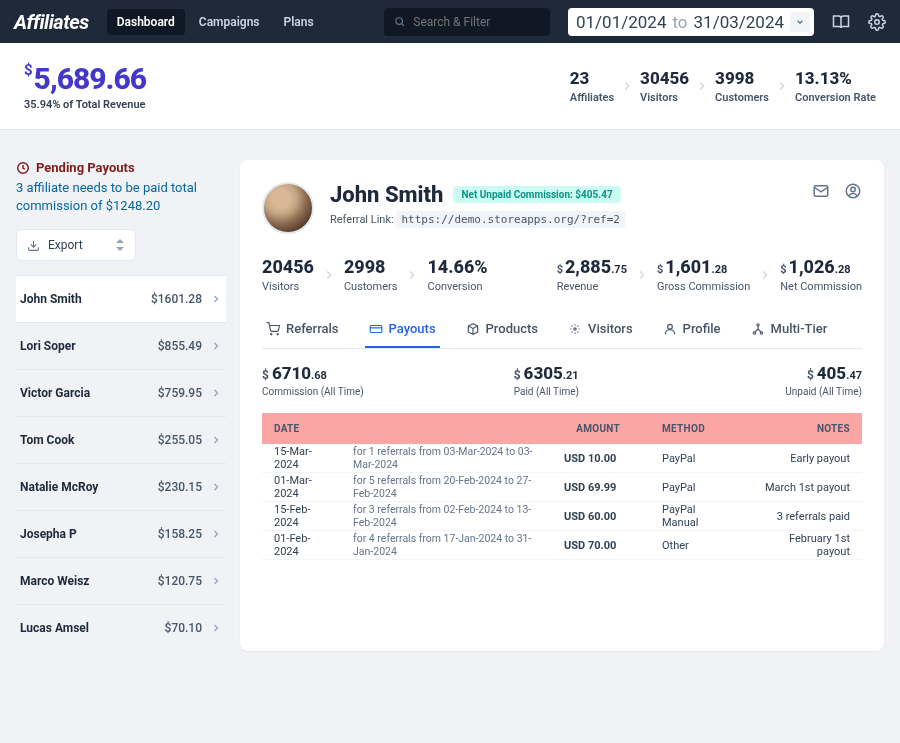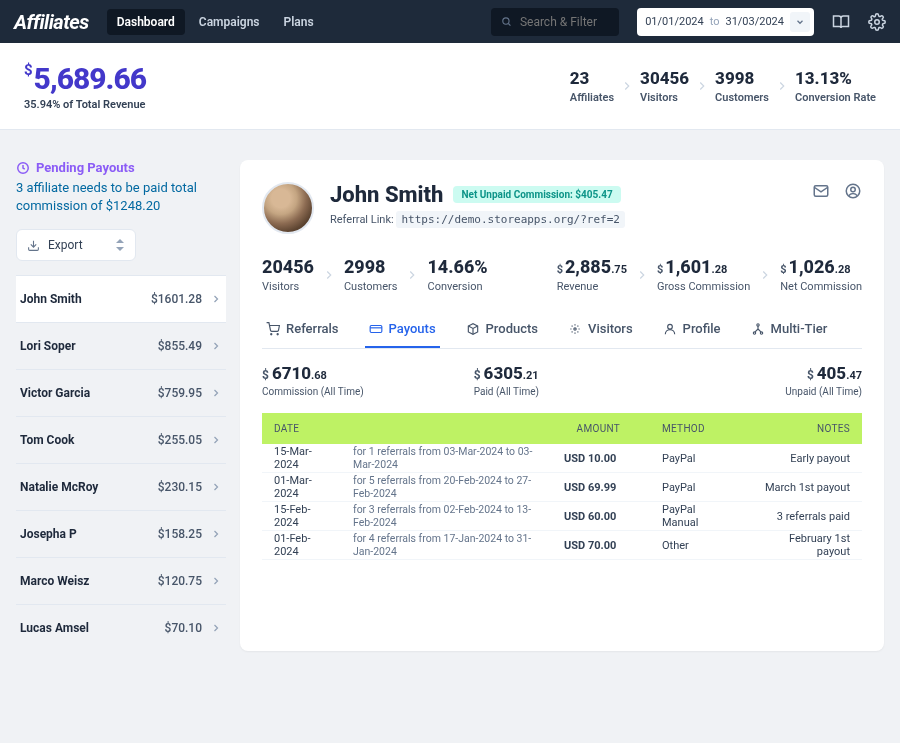--- a/index.html
+++ b/index.html
@@ -6,44 +6,44 @@
   body{background:#f0f2f5;width:900px;height:743px;overflow:hidden;font-size:13px;color:#1e293b}
   svg{display:block}
 
   
   .topnav{height:43px;background:#1e2a3a;display:flex;align-items:center;padding:0 14px;gap:18px}
   .brand{color:#fff;font-size:20px;font-weight:700;font-style:italic;letter-spacing:-.5px}
   .navtabs{display:flex;gap:4px}
   .navtab{color:#cbd5e1;font-size:12px;font-weight:600;padding:6px 10px;border-radius:4px;cursor:pointer}
   .navtab.active{background:#0f1824;color:#fff}
   .spacer{flex:1}
-  .search{display:flex;align-items:center;gap:8px;width:128px;height:28px;background:#0f1824;border-radius:4px;padding:0 10px;color:#64748b}
+  .search{display:flex;align-items:center;gap:8px;width:166px;height:28px;background:#0f1824;border-radius:4px;padding:0 10px;color:#64748b}
   .search input{background:transparent;border:none;color:#94a3b8;font-size:12px;outline:none;width:100%}
-  .daterange{display:flex;align-items:center;background:#fff;border-radius:4px;height:28px;padding:0 4px 0 8px;font-size:11px;color:#334155}
+  .daterange{display:flex;align-items:center;background:#fff;border-radius:4px;height:28px;padding:0 4px 0 8px;font-size:17px;color:#334155}
   .daterange .dr-to{color:#94a3b8;margin:0 6px}
   .dr-chev{background:#f1f5f9;width:20px;height:20px;display:flex;align-items:center;justify-content:center;border-radius:3px;margin-left:6px}
   .topicon{color:#cbd5e1;cursor:pointer}
 
   
   .summary{height:87px;background:#fff;display:flex;align-items:center;padding:16px 24px;border-bottom:1px solid #e2e8f0}
   .bigmoney{}
   .bigmoney .amt{color:#4338ca;font-weight:800;font-size:30px;letter-spacing:-1px}
   .bigmoney .cur{color:#4338ca;font-weight:700;font-size:15px;vertical-align:top;margin-right:2px}
   .bigmoney .sub{color:#334155;font-size:11px;font-weight:600;margin-top:2px}
   .kpis{margin-left:auto;display:flex;gap:6px;align-items:center}
   .kpi{text-align:left}
   .kpi .v{font-weight:800;font-size:17px}
   .kpi .l{font-size:11px;color:#475569;font-weight:600;margin-top:3px}
   .kchev{color:#cbd5e1}
 
   
   .content{display:flex;gap:14px;padding:30px 16px 16px}
   .side{width:210px;flex-shrink:0}
   .pendbox{margin-bottom:14px}
-  .pend-h{color:#8b5cf6;font-size:13px;font-weight:700;display:flex;align-items:center;gap:6px;margin-bottom:4px}
+  .pend-h{color:#7f1d1d;font-size:13px;font-weight:700;display:flex;align-items:center;gap:6px;margin-bottom:4px}
   .pend-t{color:#0369a1;font-size:13px;line-height:1.4}
   .export{background:#fff;border:1px solid #e2e8f0;border-radius:6px;height:32px;width:120px;display:flex;align-items:center;gap:8px;padding:0 10px;font-size:12px;color:#334155;cursor:pointer;margin-bottom:14px}
   .export .updn{margin-left:auto;color:#94a3b8}
   .alist{display:flex;flex-direction:column}
   .arow{height:47px;border-top:1px solid #e2e8f0;display:flex;align-items:center;font-size:12px;cursor:pointer;padding:0 4px}
   .arow.sel{background:#fff}
   .arow .nm{font-weight:700;color:#1e293b}
   .arow .amt{margin-left:auto;color:#475569;font-weight:500}
   .arow .chv{color:#94a3b8;margin-left:8px}
 
@@ -66,29 +66,29 @@
   .stat .l{font-size:11px;color:#475569;margin-top:3px}
   .schev{color:#cbd5e1;margin:0 2px}
 
   .tabs{display:flex;gap:22px;border-bottom:1px solid #e2e8f0;margin-top:6px}
   .tab{display:flex;align-items:center;gap:6px;font-size:13px;color:#475569;font-weight:500;padding:8px 4px 10px;cursor:pointer;border-bottom:2px solid transparent}
   .tab.active{color:#2563eb;border-bottom-color:#2563eb}
   .tab svg{width:14px;height:14px}
 
   .totals{display:flex;margin-top:14px;gap:30px}
   .tot{flex:0 0 auto}
-  .tot:nth-child(2){margin-left:80px}
+  .tot:nth-child(2){margin-left:120px}
   .tot:last-child{margin-left:auto;text-align:right}
   .tot .v{font-weight:800;font-size:17px}
   .tot .v .cur{font-size:12px;color:#475569;margin-right:3px;font-weight:700}
   .tot .v .dec{font-size:11px;font-weight:700}
   .tot .l{font-size:10px;color:#475569;margin-top:3px}
 
   table{width:100%;border-collapse:collapse;margin-top:16px;font-size:11px}
-  thead th{background:#bef264;color:#475569;font-weight:400;font-size:10px;padding:10px 12px;text-align:left;letter-spacing:.3px}
+  thead th{background:#fca5a5;color:#475569;font-weight:700;font-size:10px;padding:10px 12px;text-align:left;letter-spacing:.3px}
   thead th.r{text-align:right}
   tbody td{padding:1px 12px;border-bottom:1px solid #f1f5f9;color:#334155}
   tbody td.r{text-align:right}
   tbody td.desc{color:#64748b;font-size:10.5px;}
   tbody td.amt{font-weight:700}
 </style>
 </head>
 <body>
 
 <div class="topnav">

